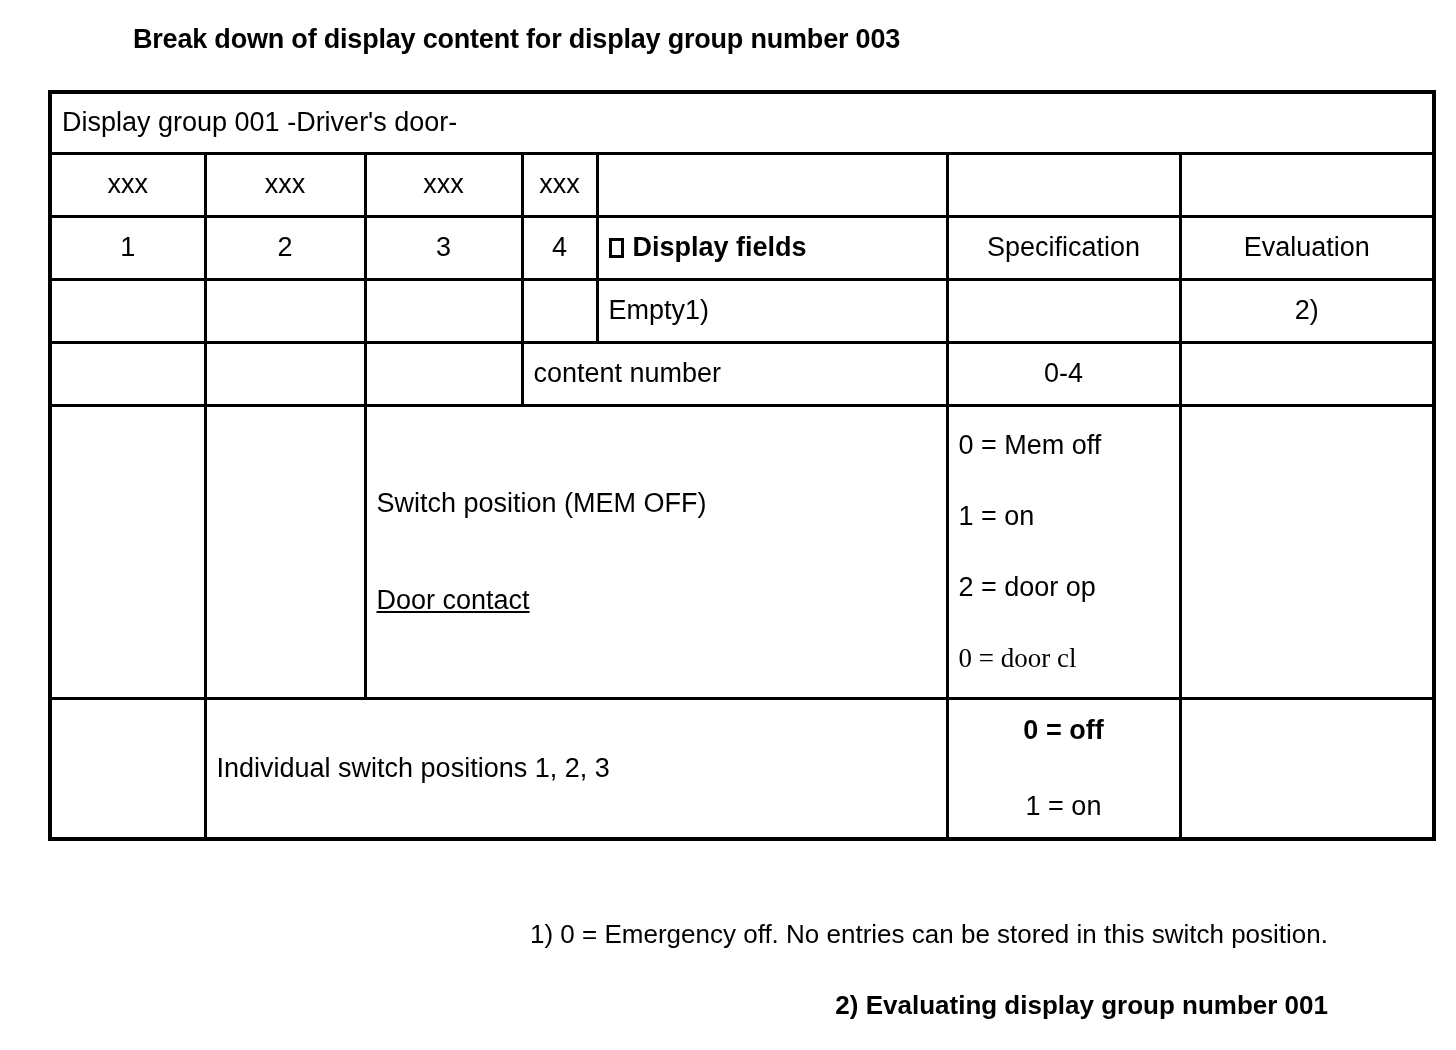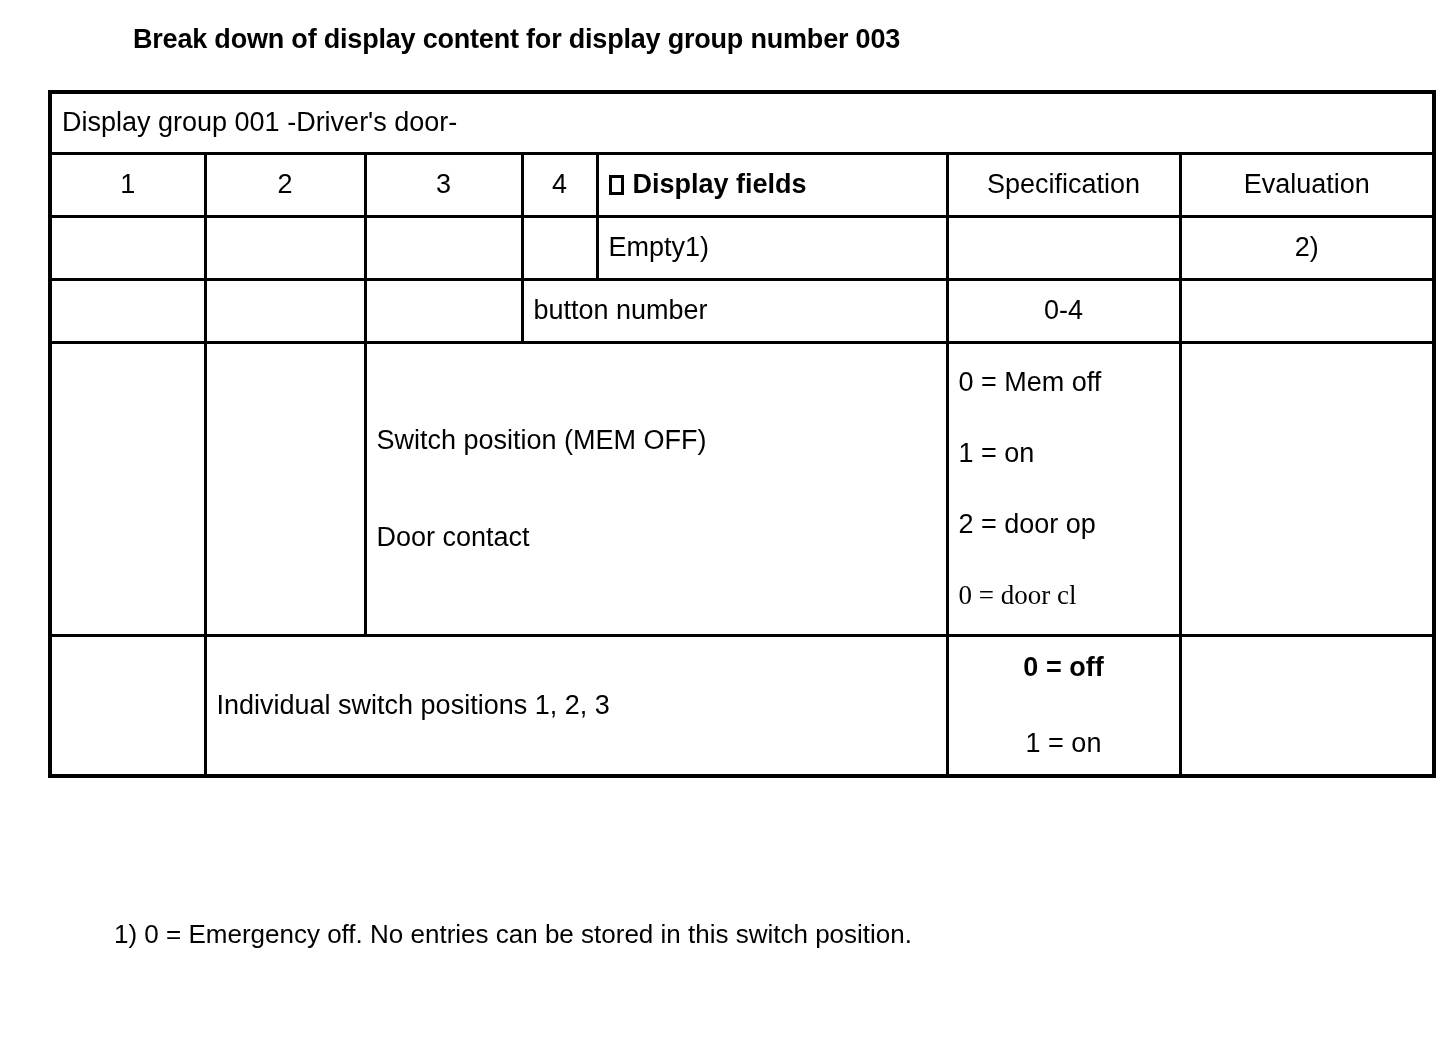--- a/index.html
+++ b/index.html
@@ -99,28 +99,29 @@
   .spec-stack .s2 { display: block; margin-top: 40px; }
   .spec-stack .s3 { display: block; margin-top: 40px; }
   .spec-stack .s4 { display: block; margin-top: 40px; font-family: Liberation Serif, serif; }
 
   .indiv-spec { text-align: center; padding-top: 14px; }
   .indiv-spec .s1 { display: block; font-weight: bold; }
   .indiv-spec .s2 { display: block; margin-top: 44px; }
 
   .switch-left { padding-top: 14px; }
   .switch-left .l1 { display: block; }
-  .switch-left .l2 { display: block; margin-top: 66px; }
+  .switch-left .l2 { display: block; margin-top: 66px; text-decoration: underline; }
 
   
   .footnotes {
     position: absolute;
-    left: 114px;
+    left: 128px;
     top: 920px;
     width: 1200px;
+    text-align: right;
   }
   .fn {
     font-size: 26px;
     line-height: 1.1;
     white-space: nowrap;
   }
   .fn1 { font-weight: normal; }
   .fn2 { font-weight: bold; margin-top: 42px; }
 </style>
 </head>
@@ -141,20 +142,29 @@
           <col class="c6">
           <col class="c7">
       </colgroup>
       <tbody>
 
         <tr class="r-title">
           <td colspan="7" class="lft bold">Display group 001 -Driver's door-</td>
         </tr>
 
 
+        <tr class="r-xxx">
+          <td class="ctr">xxx</td>
+          <td class="ctr">xxx</td>
+          <td class="ctr">xxx</td>
+          <td class="ctr">xxx</td>
+          <td></td>
+          <td></td>
+          <td></td>
+        </tr>
 
         <tr class="r-nums">
           <td class="ctr bold">1</td>
           <td class="ctr bold">2</td>
           <td class="ctr bold">3</td>
           <td class="ctr bold">4</td>
           <td class="lft">
             <span class="boxglyph"></span><span class="bold">Display fields</span>
           </td>
           <td class="ctr bold">Specification</td>
@@ -168,21 +178,21 @@
           <td></td>
           <td class="lft">Empty1)</td>
           <td class="ctr"></td>
           <td class="ctr bold">2)</td>
         </tr>
 
         <tr class="r-btn">
           <td></td>
           <td></td>
           <td></td>
-          <td colspan="2" class="lft">button number</td>
+          <td colspan="2" class="lft">content number</td>
           <td class="ctr">0-4</td>
           <td class="ctr"></td>
         </tr>
 
         <tr class="r-switch">
           <td></td>
           <td></td>
           <td colspan="3" class="lft switch-left">
             <span class="l1">Switch position (MEM OFF)</span>
             <span class="l2">Door contact</span>
@@ -205,15 +215,16 @@
           </td>
           <td class="ctr"></td>
         </tr>
 
       </tbody>
     </table>
   </div>
 
   <div class="footnotes">
     <div class="fn fn1">1) 0 = Emergency off. No entries can be stored in this switch position.</div>
+    <div class="fn fn2">2)  Evaluating display group number 001</div>
   </div>
 
 </div>
 
 </body></html>

